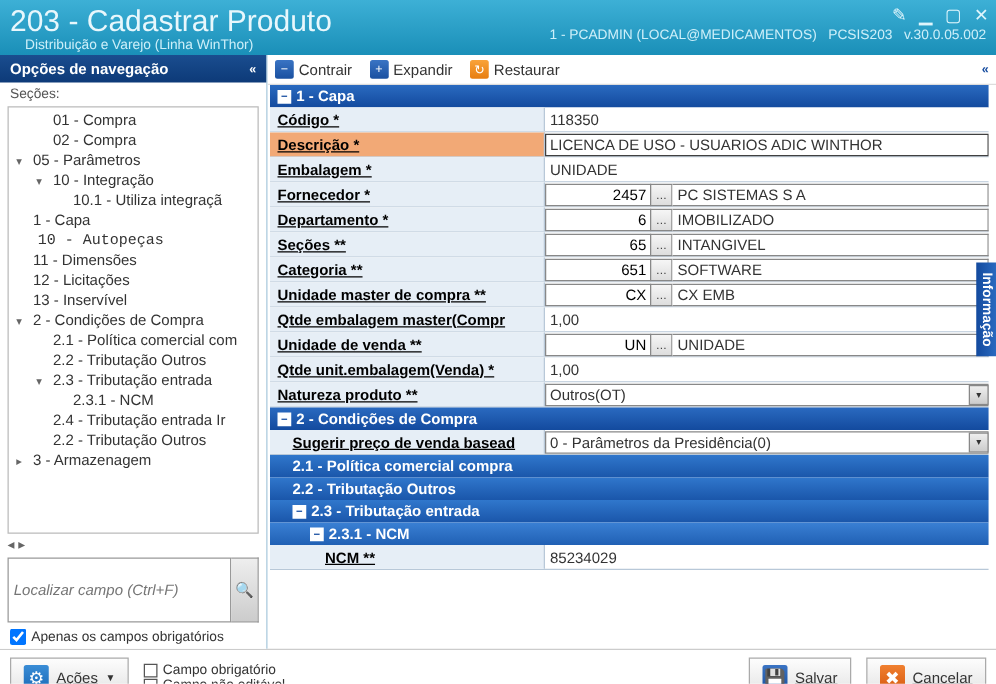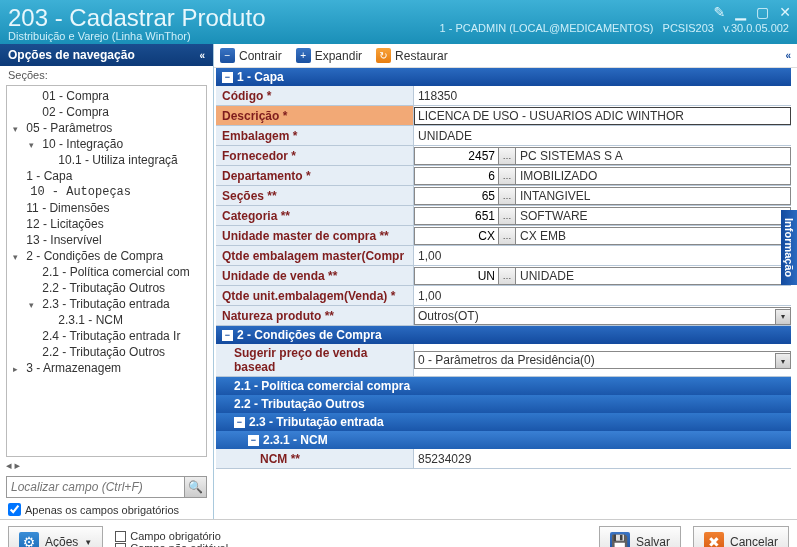--- a/index.html
+++ b/index.html
@@ -1,63 +1,63 @@
 <!DOCTYPE html>
 <html><head>
 <meta charset="utf-8">
 <style>
 * { box-sizing: border-box; margin: 0; padding: 0; font-family: "Segoe UI", Tahoma, sans-serif; }
 body { width: 797px; height: 547px; overflow: hidden; background: #fff; font-size: 12px; color: #333; }
 
 .titlebar { background: linear-gradient(to bottom, #3db0d6, #1a8fb8); color: #fff; padding: 4px 8px 2px 8px; position: relative; }
 .titlebar .code { font-size: 24px; font-weight: 300; color: #e8f7fc; }
-.titlebar .sub { font-size: 11px; color: #cdeff9; margin-top: -2px; }
+.titlebar .sub { font-size: 11px; color: #cdeff9; margin-top: -2px; margin-left: 12px; }
 .titlebar .ctrls { position: absolute; right: 6px; top: 4px; display: flex; gap: 10px; color: #dff5fc; font-size: 14px; }
 .titlebar .ctrls span { cursor: pointer; }
 .titlebar .right-info { position: absolute; right: 8px; top: 22px; font-size: 11px; color: #cdeff9; }
 
 .main { display: flex; height: calc(100% - 72px); }
 
 .sidebar { width: 214px; background: #fff; border-right: 1px solid #a9c9dd; display: flex; flex-direction: column; }
 .sidebar-hdr { background: linear-gradient(to bottom, #1a4d8f, #0d3a78); color: #fff; font-weight: bold; padding: 4px 8px; display: flex; justify-content: space-between; align-items: center; font-size: 12px; }
 .sidebar-sub { padding: 3px 8px 2px 8px; font-size: 11px; color: #555; }
 .tree { flex: 1; overflow: auto; border: 1px solid #bbb; margin: 2px 6px; padding: 2px 0; font-size: 12px; }
 .tree-item { white-space: nowrap; padding: 1px 2px; cursor: pointer; color: #333; }
 .tree-item .tw { display:inline-block; width: 10px; color: #666; font-size: 9px; vertical-align: middle; }
 
 .search-row { display:flex; margin: 4px 6px 2px 6px; }
-.search-row input { flex:1; border:1px solid #999; padding:3px 4px; font-style: italic; color: #888; font-size: 12px; }
+.search-row input { flex:1; border:1px solid #999; padding:18px 4px; font-style: italic; color: #888; font-size: 12px; }
 .search-btn { width: 22px; background: linear-gradient(#eee, #ccc); border:1px solid #999; border-left:none; display:flex; align-items:center; justify-content:center; cursor:pointer; }
 .check-row { margin: 3px 8px; font-size: 11px; display:flex; align-items:center; gap:4px; }
 
 .content { flex: 1; display: flex; flex-direction: column; position: relative; }
 .toolbar { padding: 4px 6px; display:flex; gap: 14px; align-items:center; border-bottom: 1px solid #ddd; }
 .tool-btn { display:flex; align-items:center; gap:4px; cursor:pointer; font-size: 12px; }
 .ic { width:15px; height:15px; display:inline-flex; align-items:center; justify-content:center; font-size:10px; border-radius:2px; color:#fff; }
 .ic.minus { background: linear-gradient(#3a74c4,#1a50a0); }
 .ic.plus { background: linear-gradient(#3a74c4,#1a50a0); }
 .ic.rest { background: linear-gradient(#f9a33a,#e77d10); }
 
 .grid-wrap { flex:1; overflow: auto; margin: 0 6px 0 2px; }
 .section-hdr { background: linear-gradient(to bottom, #2a6ac0, #134a9e); color:#fff; font-weight:bold; padding: 2px 6px; font-size: 12px; display:flex; align-items:center; gap:4px; }
 .section-hdr.sub1 { background: linear-gradient(to bottom, #3077cc, #1a56aa); padding-left: 18px; }
 .section-hdr.sub2 { background: linear-gradient(to bottom, #3a80d4, #2060b4); padding-left: 32px; }
 .sq { width:11px; height:11px; background:#fff; color:#124a9e; display:inline-flex; align-items:center; justify-content:center; font-size:9px; font-weight:bold; }
 
 .row { display:flex; border-bottom: 1px solid #b8c8d8; background:#fff; min-height: 20px; }
-.row .lbl { width: 198px; background: #e6eef6; padding: 2px 6px; font-weight: bold; font-size: 12px; color:#7f1d1d; border-right:1px solid #b8c8d8; display:flex; align-items:center; }
+.row .lbl { width: 220px; background: #e6eef6; padding: 2px 6px; font-weight: bold; font-size: 12px; color:#000000; border-right:1px solid #b8c8d8; display:flex; align-items:center;text-decoration:underline; }
 .row .lbl.hl { background: #f2a976; }
 .row .val { flex:1; display:flex; align-items:center; }
 .row .val input { border: 1px solid #888; padding: 1px 3px; font-size: 12px; background:#fff; }
 .row .val .txt { padding: 1px 4px; font-size: 12px; }
 .row .val .num { width: 85px; text-align: right; }
 .row .val .dots { width: 18px; height: 18px; background: linear-gradient(#f6f6f6,#ddd); border:1px solid #888; display:inline-flex; align-items:center; justify-content:center; cursor:pointer; font-size:9px; margin-left:-1px; }
 .row .val .desc { flex:1; padding: 1px 4px; border:1px solid #888; border-left:none; background:#fff; font-size:12px; }
 .row .val .full { flex:1; border:1px solid #404040; padding:1px 3px; font-size:12px; }
-.row .val .dd { flex:1; border:1px solid #888; padding:1px 3px; font-size:12px; display:flex; justify-content:space-between; align-items:flex-end; background:#fff; }
+.row .val .dd { flex:1; border:1px solid #888; padding:1px 3px; font-size:12px; display:flex; justify-content:space-between; align-items:center; background:#fff; }
 .dd-arr { width:16px; height:16px; background: linear-gradient(#eee,#ccc); border:1px solid #888; display:flex; align-items:center; justify-content:center; font-size:8px; margin:-2px -4px -2px 4px; }
 
 .info-tab { position:absolute; right:0; top: 166px; background: linear-gradient(to left, #2a6ac0, #134a9e); color:#fff; writing-mode: vertical-rl; padding: 8px 2px; font-size: 11px; font-weight:bold; cursor:pointer; }
 
 .bottom-bar { padding: 6px 8px; display:flex; align-items:center; gap: 12px; border-top: 1px solid #ccc; }
 .btn { display:flex; align-items:center; gap:6px; padding: 5px 10px; background: linear-gradient(#fdfdfd, #e2e2e2); border: 1px solid #aaa; cursor:pointer; font-size:12px; }
 .btn .bic { width:20px; height:20px; display:flex; align-items:center; justify-content:center; font-size:14px; color:#fff; border-radius:2px; }
 .bic.gear { background: linear-gradient(#3a8dd6,#1a6ab8); }
 .bic.save { background: linear-gradient(#3a74c4,#1a50a0); }
 .bic.canc { background: linear-gradient(#f08030,#d85a10); }

